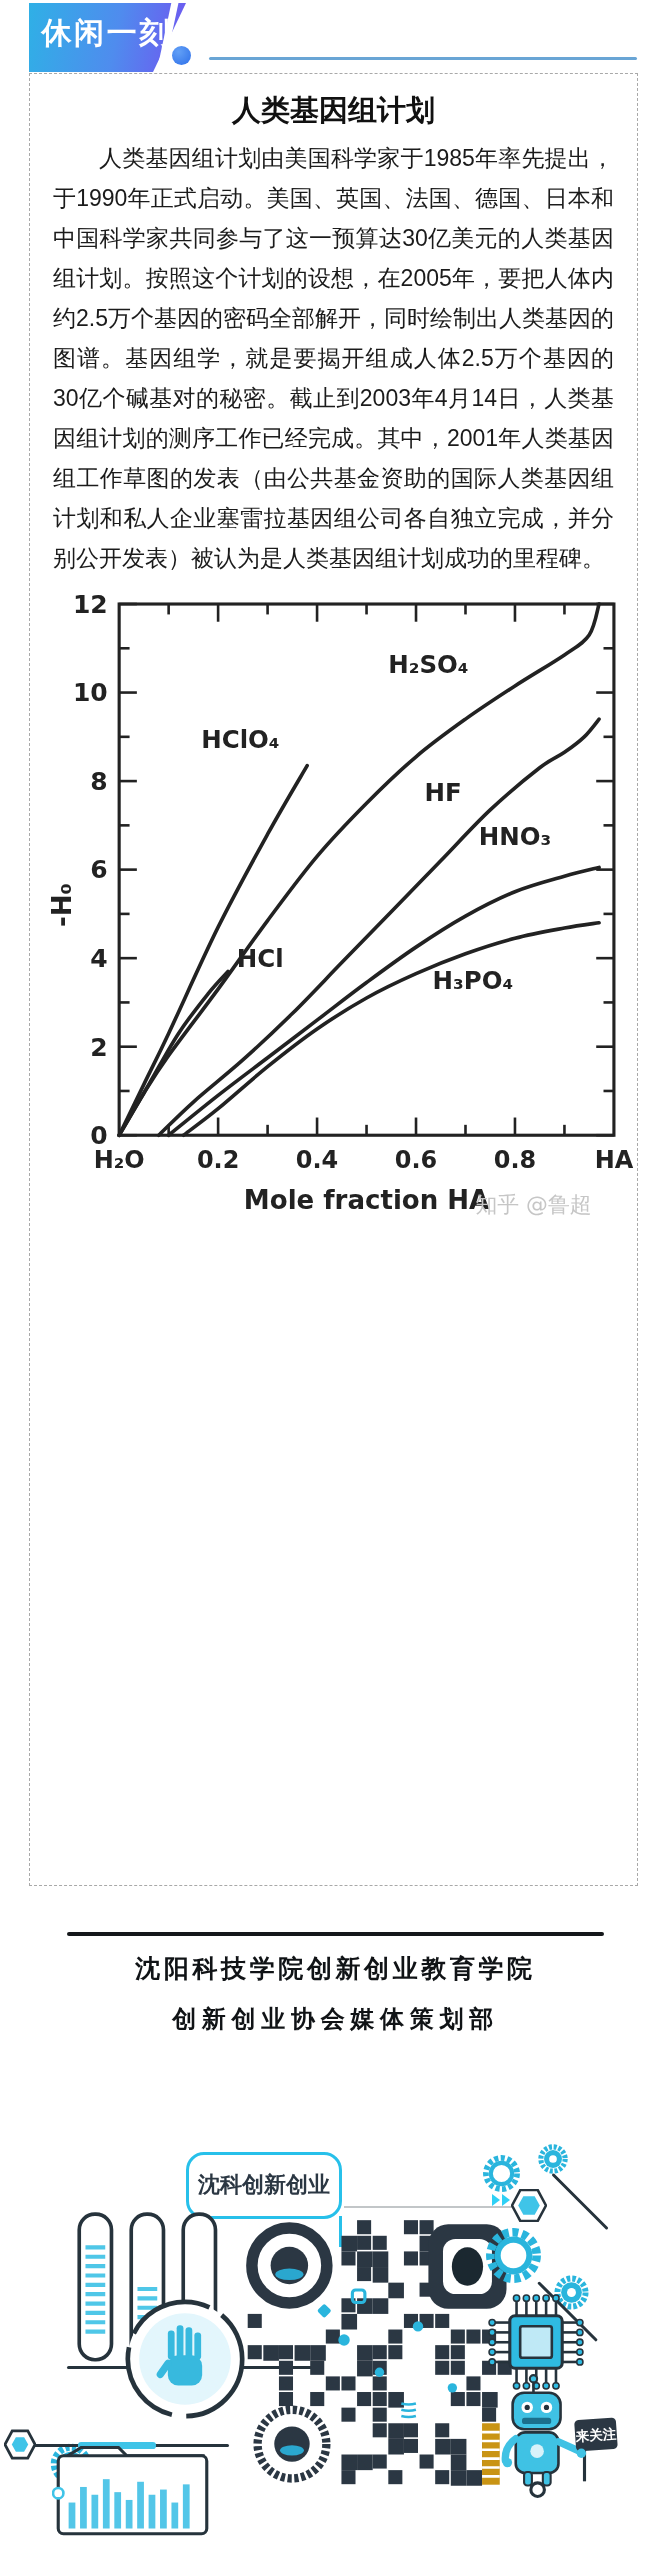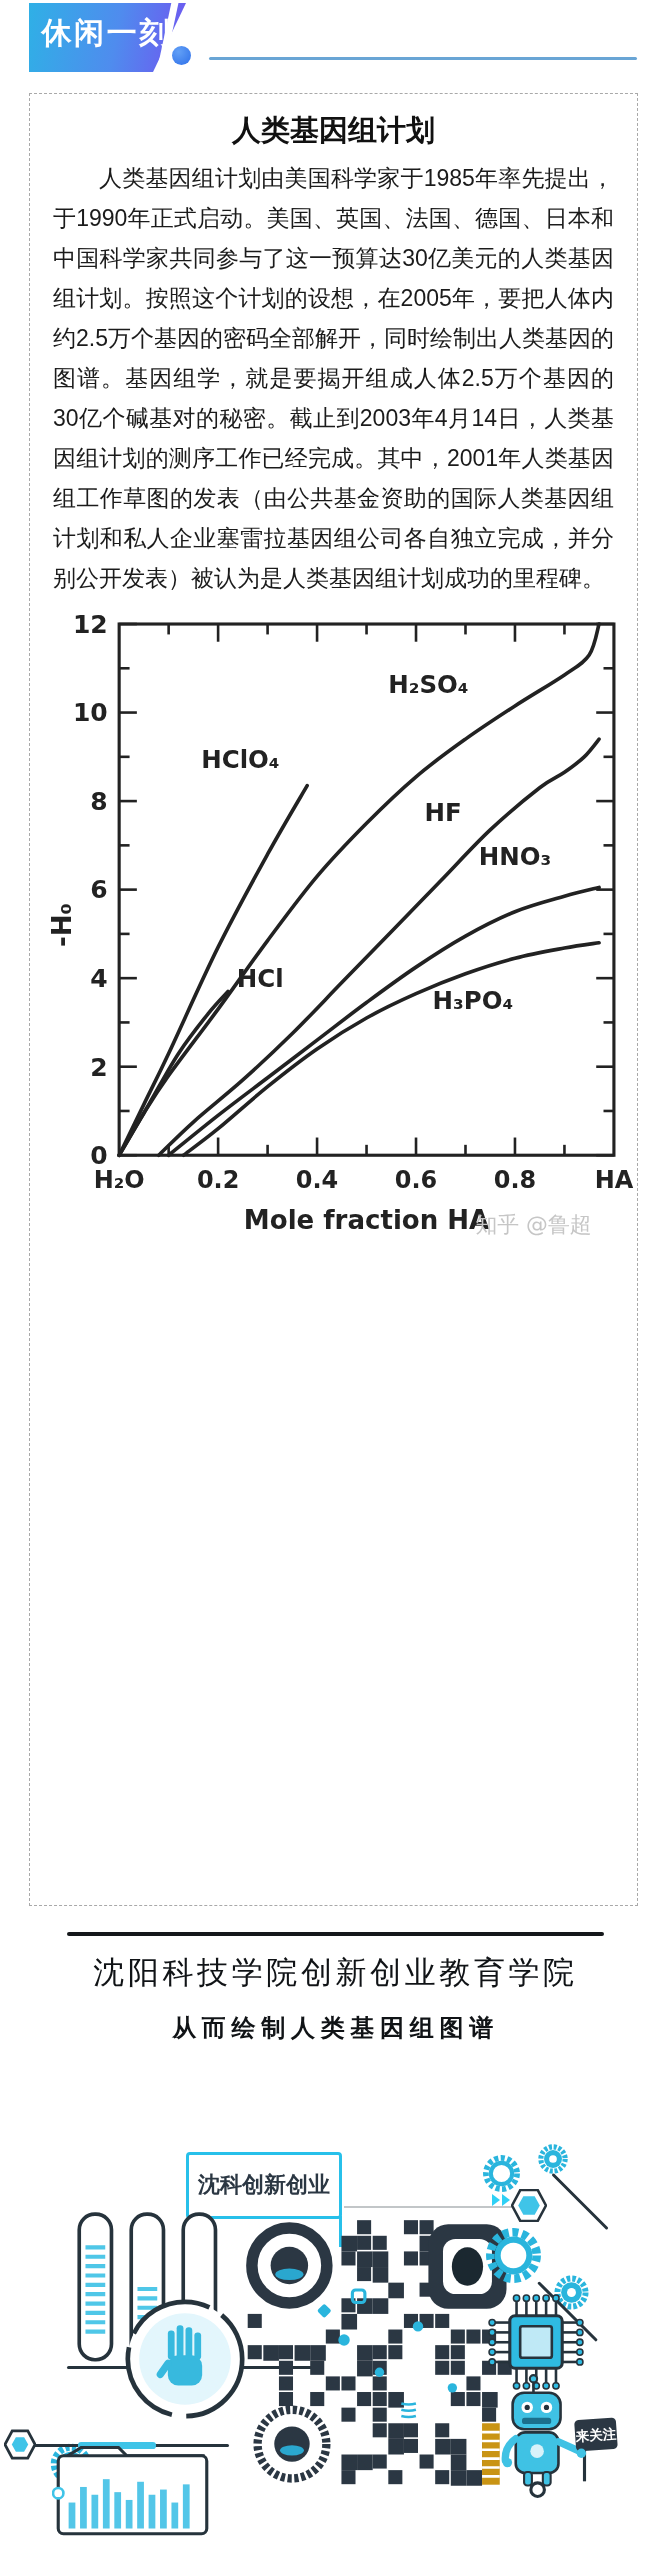--- a/index.html
+++ b/index.html
@@ -13,36 +13,36 @@
     clip-path:polygon(0 0,100% 0,79% 100%,0 100%);}
   .ribbon-label{display:block;padding-left:12.5px;line-height:60px;font-size:30px;
     font-weight:bold;color:#fff;letter-spacing:2.6px;}
   .ribbon-slash{left:165px;top:1px;width:6.8px;height:64px;background:#fff;transform:rotate(12deg);}
   .header-dot{left:172px;top:46px;width:19px;height:19px;border-radius:50%;
     background:radial-gradient(circle at 35% 30%,#62a0f6,#2e6fe9);}
   .header-line{left:209px;top:57px;width:428px;height:3.1px;background:#69a5d5;border-radius:1.6px;}
 
   
   .article{left:29px;top:73px;width:609px;height:1813px;border:1.6px dashed #a9a9a9;
-    box-sizing:border-box;padding:13.5px 23px;background:#fff;margin-top:20px;}
+    box-sizing:border-box;padding:13.5px 23px;background:#fff;}
   .article h1{margin:3.1px 0 7.3px;text-align:center;font-size:29px;font-weight:bold;color:#111;}
   .para{margin:0;font-size:23px;line-height:40px;text-align:justify;text-indent:2em;color:#1b1b1b;}
   .chart-fig{margin:13.5px 0 0 -7.3px;}
   #chart-svg{width:589px;height:651px;display:block;}
 
   
   .cob{left:0;top:1932px;width:671px;text-align:center;color:#101316;}
   .cob-rule{margin:0 auto;width:537px;height:3.6px;background:#15181b;border-radius:2.1px;}
   .cob-l1{margin:26px 0 0;font-size:30px;font-weight:bold;}
-  .cob-l2{margin:16.7px 0 0;font-size:31px;font-weight:normal;letter-spacing:3.6px;}
+  .cob-l2{margin:16.7px 0 0;font-size:25px;font-weight:bold;letter-spacing:3.6px;}
   .cob-l3{margin:17.7px 0 0;font-size:24px;font-weight:bold;letter-spacing:5.7px;}
 
   
   .illu{left:0;top:2138px;width:671px;height:360px;}
-  .bubble{left:186px;top:13.5px;width:156px;height:67px;border:3.1px solid #27c0ea;border-radius:4px;
+  .bubble{left:186px;top:13.5px;width:156px;height:67px;border:3.1px solid #27c0ea;border-radius:18px;
     background:#fff;box-sizing:border-box;display:flex;align-items:center;justify-content:center;}
   .bubble span{font-size:22px;font-weight:bold;color:#2b3743;}
   .bubble-tick{left:339px;top:78px;width:2.6px;height:31px;background:#27c0ea;}
   .connector{left:344px;top:68px;width:172px;height:2.1px;background:#c2c6c8;}
   .hexagon{left:511px;top:51px;width:36px;height:33px;}
   .chev{width:0;height:0;border-top:6.2px solid transparent;border-bottom:6.2px solid transparent;
     border-left:8.3px solid #2ed0f5;}
   .chev1{left:492px;top:56px;} .chev2{left:502px;top:56px;}
   .tube-base{left:67px;top:228px;width:245px;height:3.1px;background:#26333c;border-radius:1.6px;}
   .tube-base-cyan{left:129px;top:226px;width:68px;height:7.3px;background:#3fc4e8;border-radius:3.1px;}
@@ -165,21 +165,21 @@
           <text x="405.75" y="722" text-anchor="middle" font-size="47" font-weight="bold" font-family="&quot;DejaVu Sans&quot;,sans-serif" fill="#222222">HCl</text>
           <path d="M258.5 1045 C269.6 1036.5,298.1 1016.0,325.0 994.0 C351.9 972.0,388.3 938.8,420.0 913.3 C451.7 887.8,483.3 863.0,515.0 841.0 C546.7 819.0,578.3 799.2,610.0 781.5 C641.7 763.8,673.3 748.9,705.0 734.8 C736.7 720.6,768.3 707.8,800.0 696.5 C831.7 685.2,863.3 675.0,895.0 666.8 C926.7 658.5,963.1 652.2,990.0 647.2 C1016.9 642.2,1045.4 638.7,1056.5 637.0" fill="none" stroke="#222222" stroke-width="7" stroke-linecap="round"></path>
           <text x="814.25" y="764.5" text-anchor="middle" font-size="47" font-weight="bold" font-family="&quot;DejaVu Sans&quot;,sans-serif" fill="#222222">H₃PO₄</text>
         </svg>
     </figure>
   </section>
 
   <section class="abs cob">
     <div class="cob-rule"></div>
     <p class="cob-l2">沈阳科技学院创新创业教育学院</p>
-    <p class="cob-l3">从而绘制人类基因组图谱</p>
+    <p class="cob-l3">创新创业协会媒体策划部</p>
   </section>
 
   <section class="abs illu">
 
     <div class="abs bubble">
       <span>沈科创新创业</span>
     </div>
     <div class="abs bubble-tick"></div>
     <div class="abs connector"></div>
     <div class="abs chev chev1"></div>

